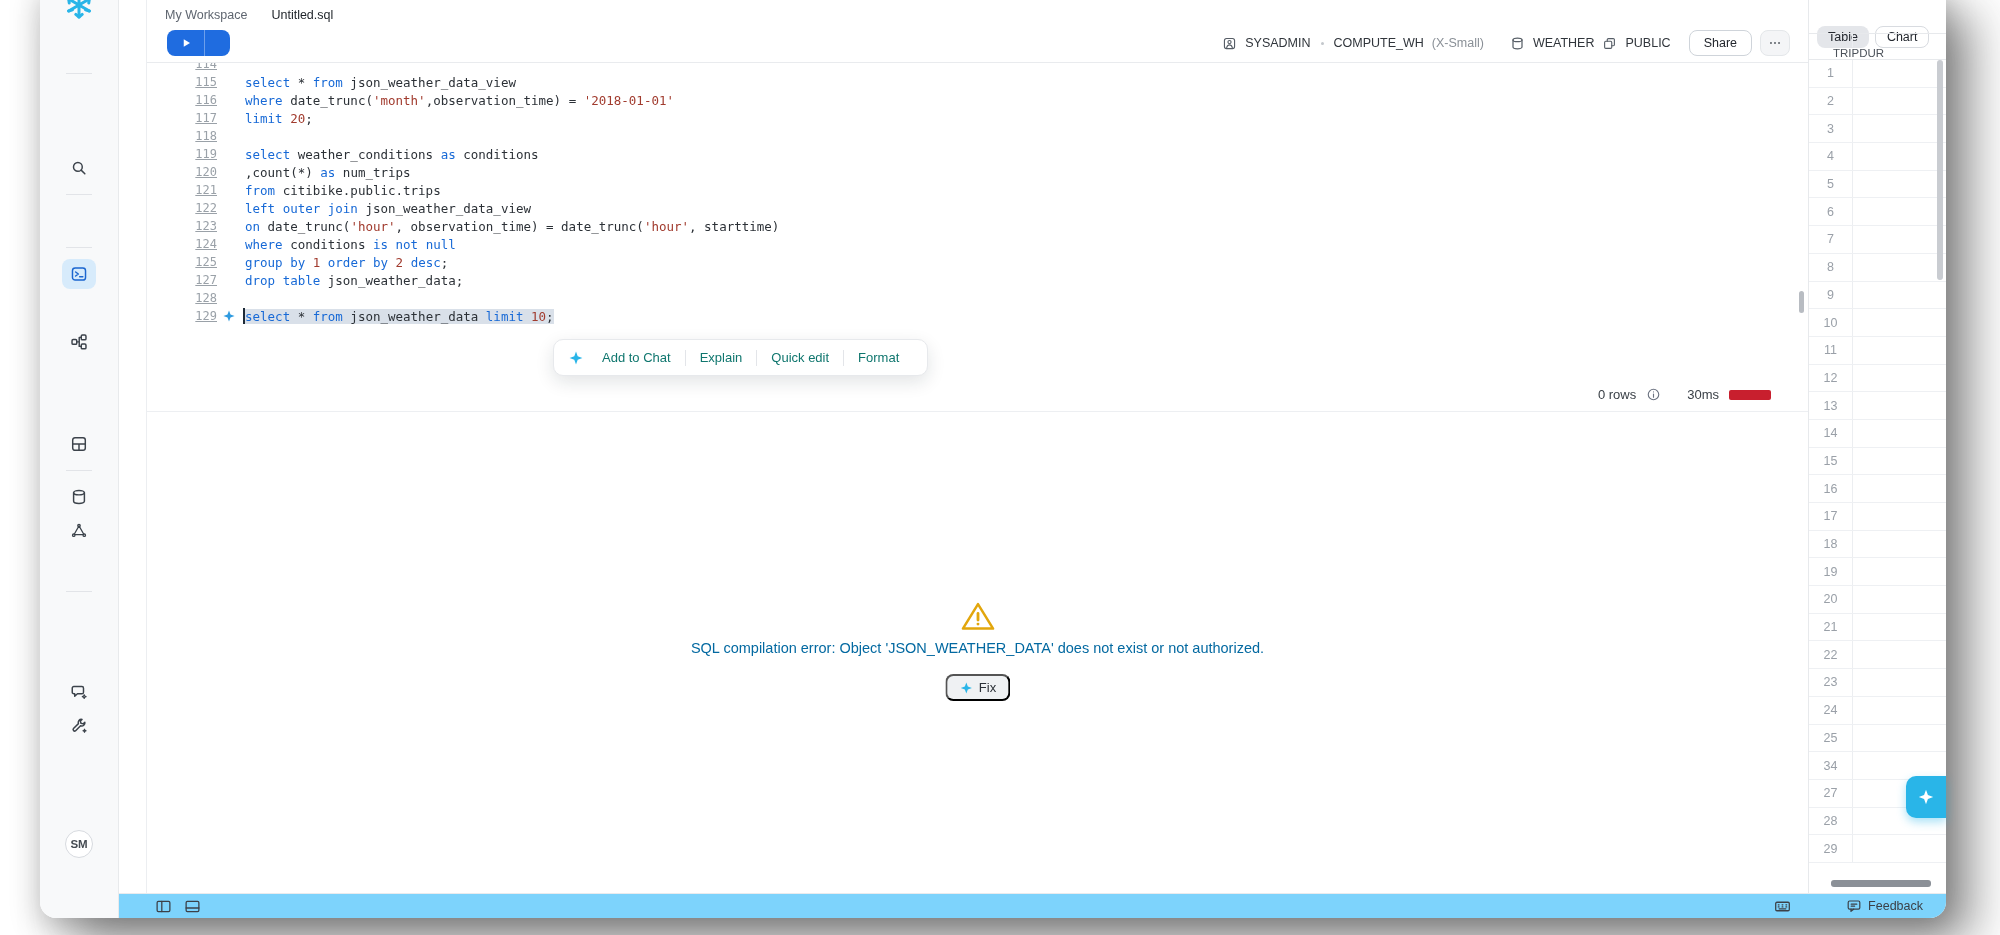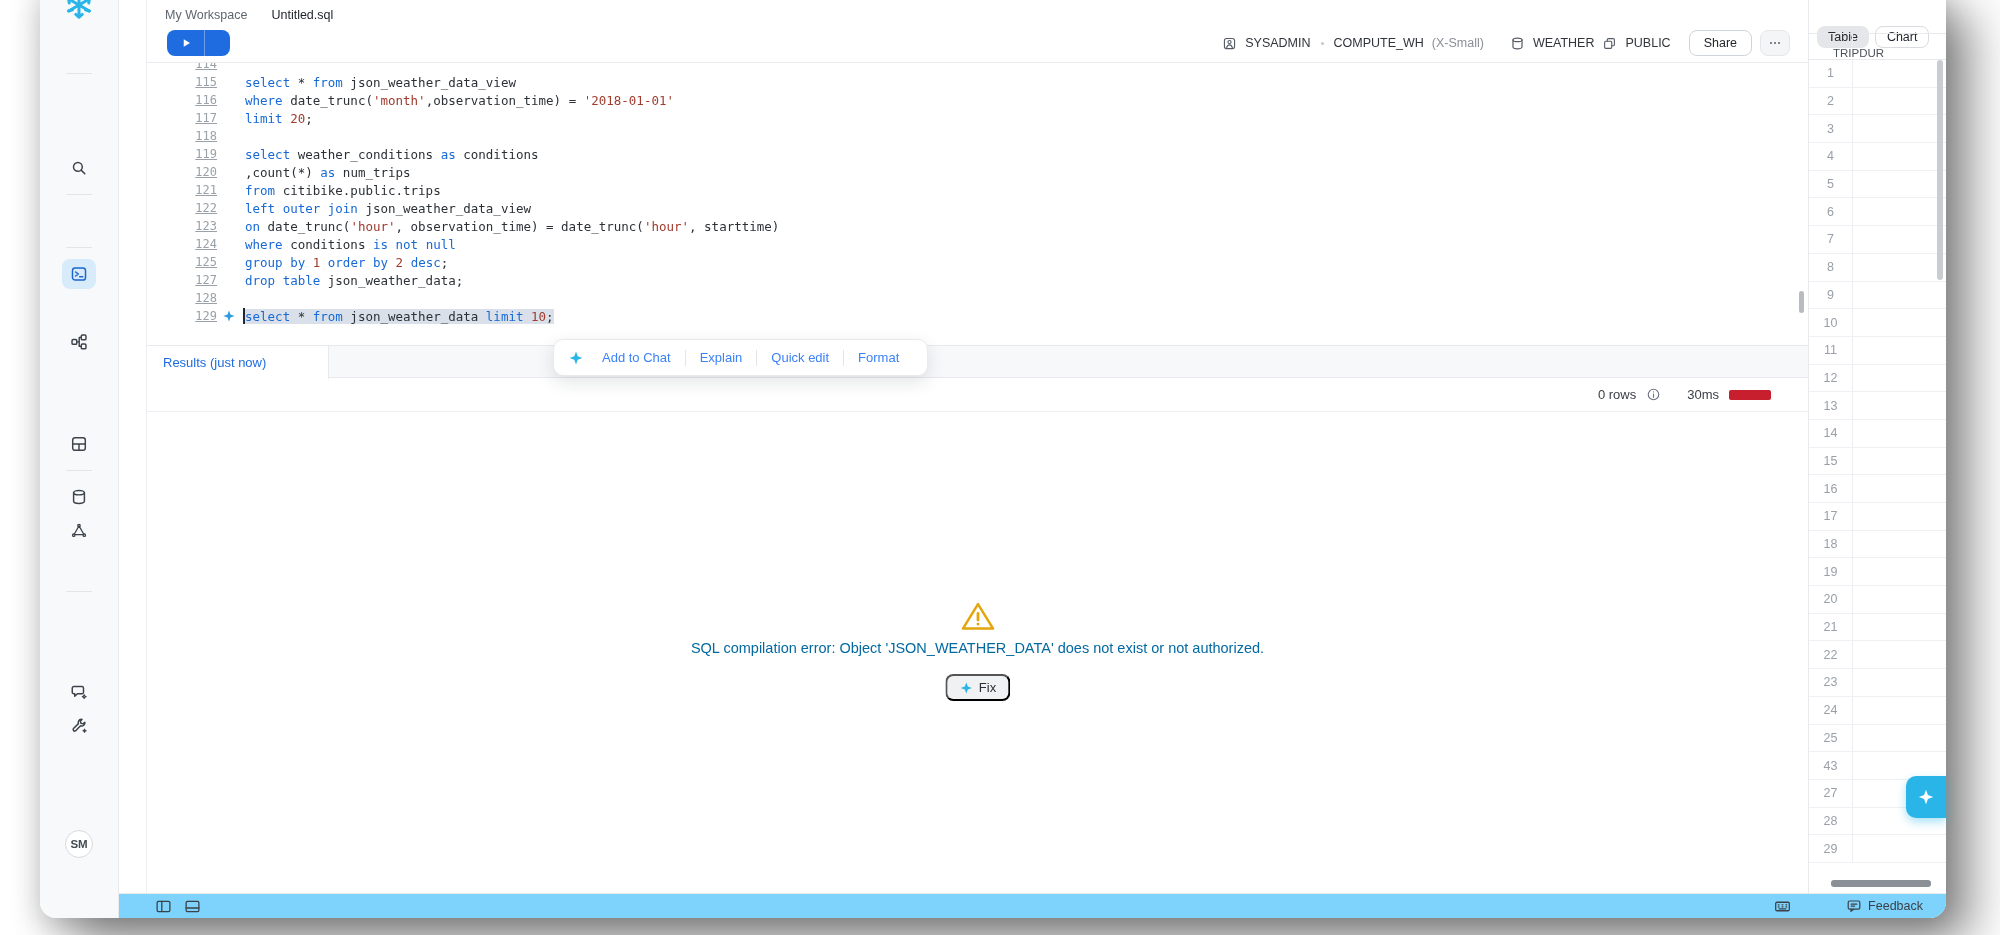--- a/index.html
+++ b/index.html
@@ -72,21 +72,21 @@
   .ed-line.sel .code { background:var(--sel); }
   .line-spark { position:absolute; left:75px; top:2px; width:14px; height:14px; color:#2f9be0; }
   .caret { position:absolute; left:96px; top:1px; width:1.5px; height:16px; background:#1d2936; }
   .ed-scroll { position:absolute; right:4px; top:228px; width:5px; height:22px; border-radius:3px; background:#b8bcc2; }
 
   
   .ai-toolbar { position:absolute; top:355px; left:406px; height:37px; z-index:30;
     background:#fff; border:1px solid #e7e9ec; border-radius:10px;
     box-shadow:0 6px 18px rgba(20,30,40,.12); display:flex; align-items:center; padding:0 14px; }
   .ai-toolbar .spark { width:16px; height:16px; color:var(--brand); margin-right:4px; }
-  .ai-item { font-size:13px; color:#3b82f6; padding:0 14px; cursor:pointer; white-space:nowrap; }
+  .ai-item { font-size:13px; color:#0f766e; padding:0 14px; cursor:pointer; white-space:nowrap; }
   .ai-div { width:1px; height:16px; background:#e3e5e9; }
 
   
   .rtabs { position:absolute; top:361px; left:0; right:0; height:33px; background:#f7f8fa;
     border-top:1px solid #e7e9ec; border-bottom:1px solid #e7e9ec; }
   .rtab { position:absolute; left:0; top:0; height:33px; padding:0 62px 0 16px; background:#fff;
     border-right:1px solid #e7e9ec; display:flex; align-items:center;
     font-size:13px; color:var(--blue); cursor:pointer; }
   .rtabs .collapse { position:absolute; right:18px; top:9px; width:15px; height:15px; color:#6b7280; }
   .stats { position:absolute; top:394px; left:0; right:0; height:34px; border-bottom:1px solid #edeff2;
@@ -391,28 +391,20 @@
         </span>
     <span class="ai-item">Add to Chat</span>
         <span class="ai-div"></span>
         <span class="ai-item">Explain</span>
         <span class="ai-div"></span>
         <span class="ai-item">Quick edit</span>
         <span class="ai-div"></span>
         <span class="ai-item">Format</span>
       </div>
 
-    <div class="rtabs">
-      <div class="rtab">Results (just now)</div>
-      <span class="collapse">
-          <span style="display:flex;width:15px;height:15px;">
-            <svg viewBox="0 0 16 16" fill="none" stroke="currentColor" stroke-width="1.5" stroke-linecap="round" stroke-linejoin="round">M4.4 6.4 8 10l3.6-3.6</svg>
-          </span>
-        </span>
-    </div>
 
     <div class="stats">
       <span>0 rows</span>
       <span class="info">
           <svg viewBox="0 0 16 16" fill="none" stroke="currentColor" stroke-width="1.2" stroke-linecap="round" stroke-linejoin="round">
             <circle cx="8" cy="8" r="5.6"></circle>
             <path d="M8 7.4v3.4"></path>
             <circle cx="8" cy="5.2" r=".55" fill="currentColor" stroke="none"></circle>
           </svg>
         </span>
@@ -553,21 +545,21 @@
         </div>
         <div class="rp-row">
           <span class="num">24</span>
           <span class="val"></span>
         </div>
         <div class="rp-row">
           <span class="num">25</span>
           <span class="val"></span>
         </div>
         <div class="rp-row">
-          <span class="num">43</span>
+          <span class="num">34</span>
           <span class="val"></span>
         </div>
         <div class="rp-row">
           <span class="num">27</span>
           <span class="val"></span>
         </div>
         <div class="rp-row">
           <span class="num">28</span>
           <span class="val"></span>
         </div>

